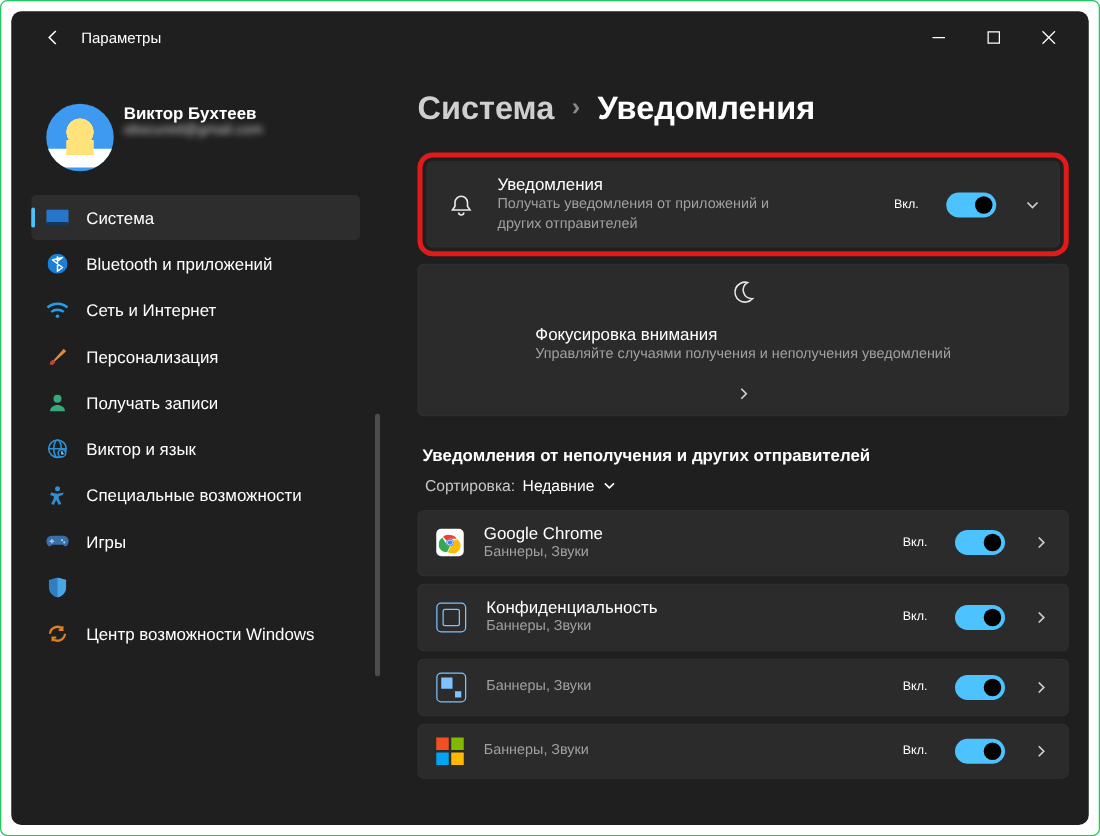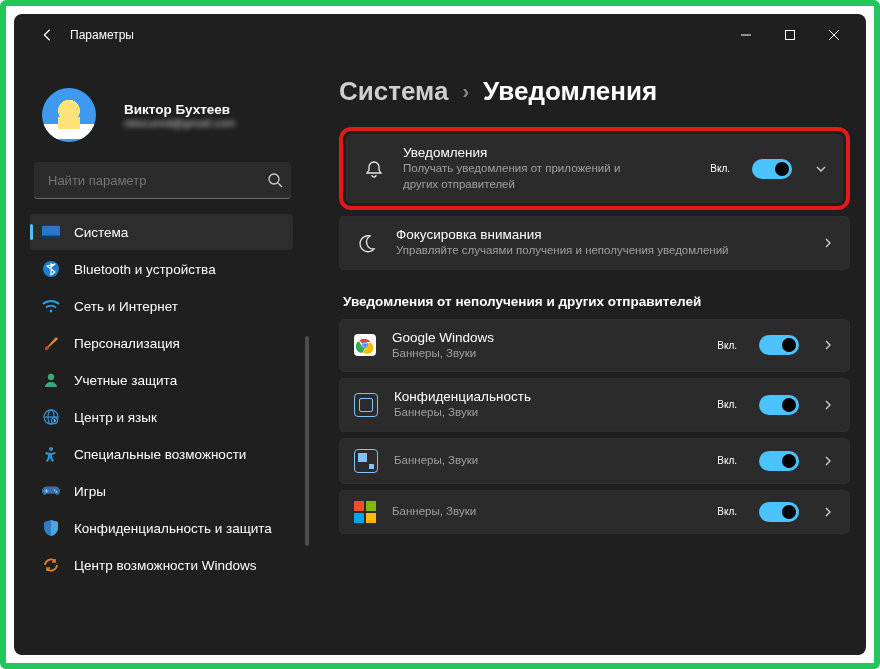--- a/index.html
+++ b/index.html
@@ -1,26 +1,26 @@
 <!DOCTYPE html>
 <html><head>
 <meta charset="utf-8">
 <style>
   html,body{margin:0;padding:0;background:#fff;font-family:"Segoe UI",Arial,sans-serif;}
-  .frame{width:880px;height:669px;background:#fff;position:relative;border:6px solid #22c55e;box-sizing:border-box;border-radius:6px;overflow:hidden;}
+  .frame{width:880px;height:669px;background:#fff;position:relative;border:1px solid #22c55e;box-sizing:border-box;border-radius:6px;overflow:hidden;}
   .window{position:absolute;left:8px;top:8px;right:8px;bottom:8px;background:#1f1f1f;border-radius:8px;color:#fff;display:flex;flex-direction:column;}
   .titlebar{height:42px;display:flex;align-items:center;padding:0 10px;}
   .titlebar .back{width:14px;height:14px;margin:0 6px 0 16px;display:flex;align-items:center;justify-content:center;color:#fff;}
   .titlebar .title{font-size:12px;color:#fff;margin-left:10px;}
   .titlebar .spacer{flex:1;}
   .win-btn{width:44px;height:32px;display:flex;align-items:center;justify-content:center;color:#fff;}
   .win-btn svg{width:12px;height:12px;}
   .body{flex:1;display:flex;overflow:hidden;}
   .sidebar{width:295px;padding:0 10px 0 10px;box-sizing:border-box;display:flex;flex-direction:column;}
-  .profile{display:flex;align-items:center;gap:28px;padding:32px 12px 18px 18px;}
+  .profile{display:flex;gap:8px;padding:32px 12px 18px 18px;}
   .avatar{width:54px;height:54px;border-radius:50%;background:#3e9af0;overflow:hidden;position:relative;}
   .avatar::after{content:"";position:absolute;inset:0;background:radial-gradient(circle at 50% 42%,#ffe27a 0 26%,transparent 27%),radial-gradient(circle at 40% 40%,#000 0 2px,transparent 3px),radial-gradient(circle at 60% 40%,#000 0 2px,transparent 3px),linear-gradient(#ffe27a,#ffe27a) 50% 70%/22px 12px no-repeat,linear-gradient(#fff,#fff) 50% 92%/100% 28% no-repeat;}
   .profile .name{font-size:13.5px;font-weight:600;}
   .profile .email{font-size:11.5px;color:#c8c8c8;filter:blur(2.5px);}
   .search{margin:2px 8px 14px 10px;height:36px;background:#2b2b2b;border-bottom:1.5px solid #6b6b6b;border-radius:4px;display:flex;align-items:center;padding:0 8px 0 12px;}
   .search input{flex:1;background:transparent;border:none;outline:none;color:#c9c9c9;font-size:13px;}
   .search .mag{width:16px;height:16px;color:#cfcfcf;}
   .nav{overflow-y:auto;padding:0 0 8px 0;}
   .nav-item{display:flex;align-items:center;gap:14px;height:36px;padding:0 12px 0 12px;margin:1px 6px;border-radius:4px;font-size:13.5px;cursor:pointer;position:relative;}
   .nav-item.active{background:#2d2d2d;}
@@ -92,45 +92,38 @@
 
 <div class="body">
   <div class="sidebar" style="position:relative;">
     <div class="profile">
       <div class="avatar"></div>
       <div>
         <div class="name">Виктор Бухтеев</div>
         <div class="email">obscured@gmail.com</div>
       </div>
     </div>
-    <div class="search">
-      <input placeholder="Найти параметр" style="">
-      <svg class="mag" viewBox="0 0 16 16" fill="none" stroke="currentColor" stroke-width="1.3">
-              <circle cx="7" cy="7" r="5"></circle>
-              <path d="M11 11l4 4"></path>
-            </svg>
-    </div>
     <div class="nav">
       <div class="nav-item active">
         <span class="nav-ico">
                 <svg viewBox="0 0 20 14" width="18" height="14">
                   <rect x="0" y="0" width="20" height="13" rx="1" fill="#2676c9"></rect>
                   <rect x="0" y="11" width="20" height="3" fill="#103a63"></rect>
                 </svg>
               </span>
         <span>Система</span>
       </div>
       <div class="nav-item">
         <span class="nav-ico">
                 <svg viewBox="0 0 16 16" width="16" height="16">
                   <circle cx="8" cy="8" r="8" fill="#1a7fd6"></circle>
                   <path d="M8 2v12l4-3-8-6 8-2-4 3" fill="none" stroke="#fff" stroke-width="1.2" stroke-linejoin="round"></path>
                 </svg>
               </span>
-        <span>Bluetooth и устройства</span>
+        <span>Bluetooth и приложений</span>
       </div>
       <div class="nav-item">
         <span class="nav-ico">
                 <svg viewBox="0 0 18 14" width="18" height="14" fill="none" stroke="#1fa0e8" stroke-width="2">
                   <path d="M1 5a12 12 0 0 1 16 0"></path>
                   <path d="M4 8.5a8 8 0 0 1 10 0"></path>
                   <circle cx="9" cy="12" r="1.4" fill="#1fa0e8" stroke="none"></circle>
                 </svg>
               </span>
         <span>Сеть и Интернет</span>
@@ -144,33 +137,33 @@
               </span>
         <span>Персонализация</span>
       </div>
       <div class="nav-item">
         <span class="nav-ico">
                 <svg viewBox="0 0 16 16" width="16" height="16" fill="#39a87a">
                   <circle cx="8" cy="5" r="3.2"></circle>
                   <path d="M2 15c0-3 3-5 6-5s6 2 6 5z"></path>
                 </svg>
               </span>
-        <span>Учетные защита</span>
+        <span>Получать записи</span>
       </div>
       <div class="nav-item">
         <span class="nav-ico">
                 <svg viewBox="0 0 16 16" width="16" height="16" fill="none" stroke="#2f8fd0" stroke-width="1.3">
                   <circle cx="8" cy="8" r="7"></circle>
                   <ellipse cx="8" cy="8" rx="3" ry="7"></ellipse>
                   <path d="M1 8h14"></path>
                   <circle cx="11.5" cy="11.5" r="3" fill="#1f1f1f"></circle>
                   <path d="M11.5 10v2h1.4" stroke="#7fc2ff"></path>
                 </svg>
               </span>
-        <span>Центр и язык</span>
+        <span>Виктор и язык</span>
       </div>
       <div class="nav-item">
         <span class="nav-ico">
                 <svg viewBox="0 0 16 16" width="16" height="16" fill="#2f8fd0">
                   <circle cx="8" cy="3" r="2"></circle>
                   <path d="M3 6l5 1 5-1-1 2-3 1v2l2 4-2 1-2-4-2 4-2-1 2-4v-2l-3-1z"></path>
                 </svg>
               </span>
         <span>Специальные возможности</span>
       </div>
@@ -185,21 +178,20 @@
               </span>
         <span>Игры</span>
       </div>
       <div class="nav-item">
         <span class="nav-ico">
                 <svg viewBox="0 0 14 16" width="14" height="16">
                   <path d="M7 0l7 2v5c0 5-3 8-7 9-4-1-7-4-7-9v-5z" fill="#2f7fc0"></path>
                   <path d="M7 0l7 2v5c0 5-3 8-7 9z" fill="#4aa5e0"></path>
                 </svg>
               </span>
-        <span>Конфиденциальность и защита</span>
       </div>
       <div class="nav-item">
         <span class="nav-ico">
                 <svg viewBox="0 0 16 16" width="16" height="16" fill="none" stroke="#e08020" stroke-width="1.8">
                   <path d="M2 8a6 6 0 0 1 10-4M14 8a6 6 0 0 1-10 4"></path>
                   <path d="M12 2v3h-3M4 14v-3h3" stroke-width="1.6"></path>
                 </svg>
               </span>
         <span>Центр возможности Windows</span>
       </div>
@@ -226,51 +218,58 @@
           <div class="c-sub" style="max-width:220px;">Получать уведомления от приложений и других отправителей</div>
         </div>
         <div class="c-state">Вкл.</div>
         <div class="toggle"></div>
         <svg class="chev" viewBox="0 0 14 14" fill="none" stroke="currentColor" stroke-width="1.4">
                 <path d="M3 5l4 4 4-4"></path>
               </svg>
       </div>
     </div>
 
-    <div class="card" style="margin-top:6px;">
+    <div class="card" style="margin-top:6px;flex-direction:column;">
       <div class="c-ico">
         <svg viewBox="0 0 20 20" width="20" height="20" fill="none" stroke="currentColor" stroke-width="1.3">
                 <path d="M13 3a8 8 0 1 0 4 13 7 7 0 0 1-4-13z"></path>
               </svg>
       </div>
       <div class="c-text">
         <div class="c-title">Фокусировка внимания</div>
         <div class="c-sub">Управляйте случаями получения и неполучения уведомлений</div>
       </div>
       <svg class="chev" viewBox="0 0 14 14" fill="none" stroke="currentColor" stroke-width="1.4">
               <path d="M5 3l4 4-4 4"></path>
             </svg>
     </div>
 
     <div class="section-title">Уведомления от неполучения и других отправителей</div>
+    <div class="sort">
+      <span>Сортировка:</span>
+      <span style="color:#fff;">Недавние</span>
+      <svg viewBox="0 0 12 12" width="11" height="11" fill="none" stroke="#fff" stroke-width="1.4">
+              <path d="M2 4l4 4 4-4"></path>
+            </svg>
+    </div>
 
     <div class="card">
       <div class="appicon chrome">
         <svg viewBox="0 0 48 48">
                 <circle cx="24" cy="24" r="22" fill="#fff"></circle>
                 <path d="M24 8a16 16 0 0 1 14 8H24a8 8 0 0 0-7 4L9 12a16 16 0 0 1 15-4z" fill="#ea4335"></path>
                 <path d="M8 14l9 15a8 8 0 0 0 7 3l-6 12A16 16 0 0 1 8 14z" fill="#34a853"></path>
                 <path d="M40 17a16 16 0 0 1-21 27l7-12a8 8 0 0 0 5-12z" fill="#fbbc05"></path>
                 <circle cx="24" cy="24" r="8" fill="#4285f4"></circle>
                 <circle cx="24" cy="24" r="6" fill="#fff"></circle>
                 <circle cx="24" cy="24" r="5" fill="#4285f4"></circle>
               </svg>
       </div>
       <div class="c-text">
-        <div class="c-title">Google Windows</div>
+        <div class="c-title">Google Chrome</div>
         <div class="c-sub">Баннеры, Звуки</div>
       </div>
       <div class="c-state">Вкл.</div>
       <div class="toggle"></div>
       <svg class="chev" viewBox="0 0 14 14" fill="none" stroke="currentColor" stroke-width="1.4">
               <path d="M5 3l4 4-4 4"></path>
             </svg>
     </div>
 
     <div class="card">

